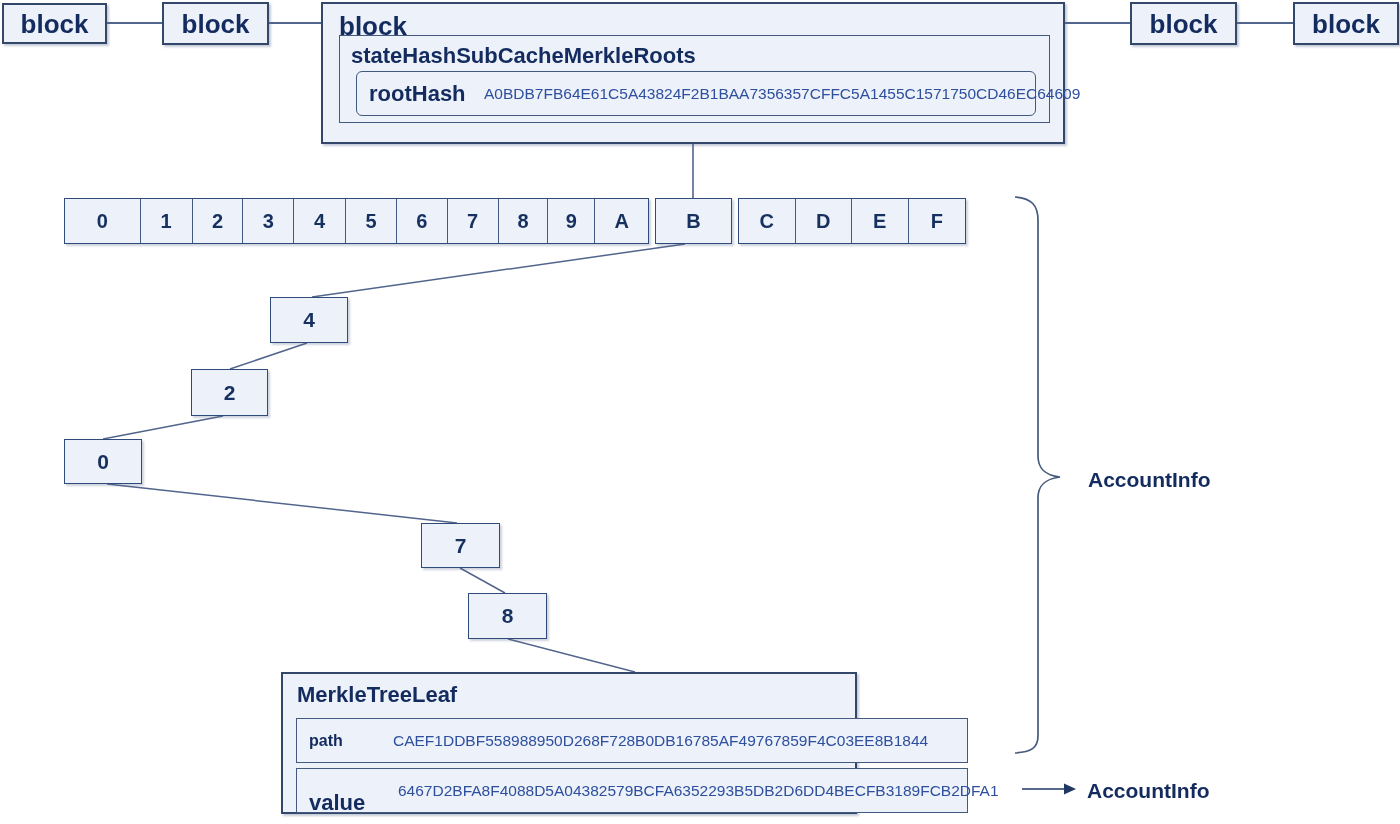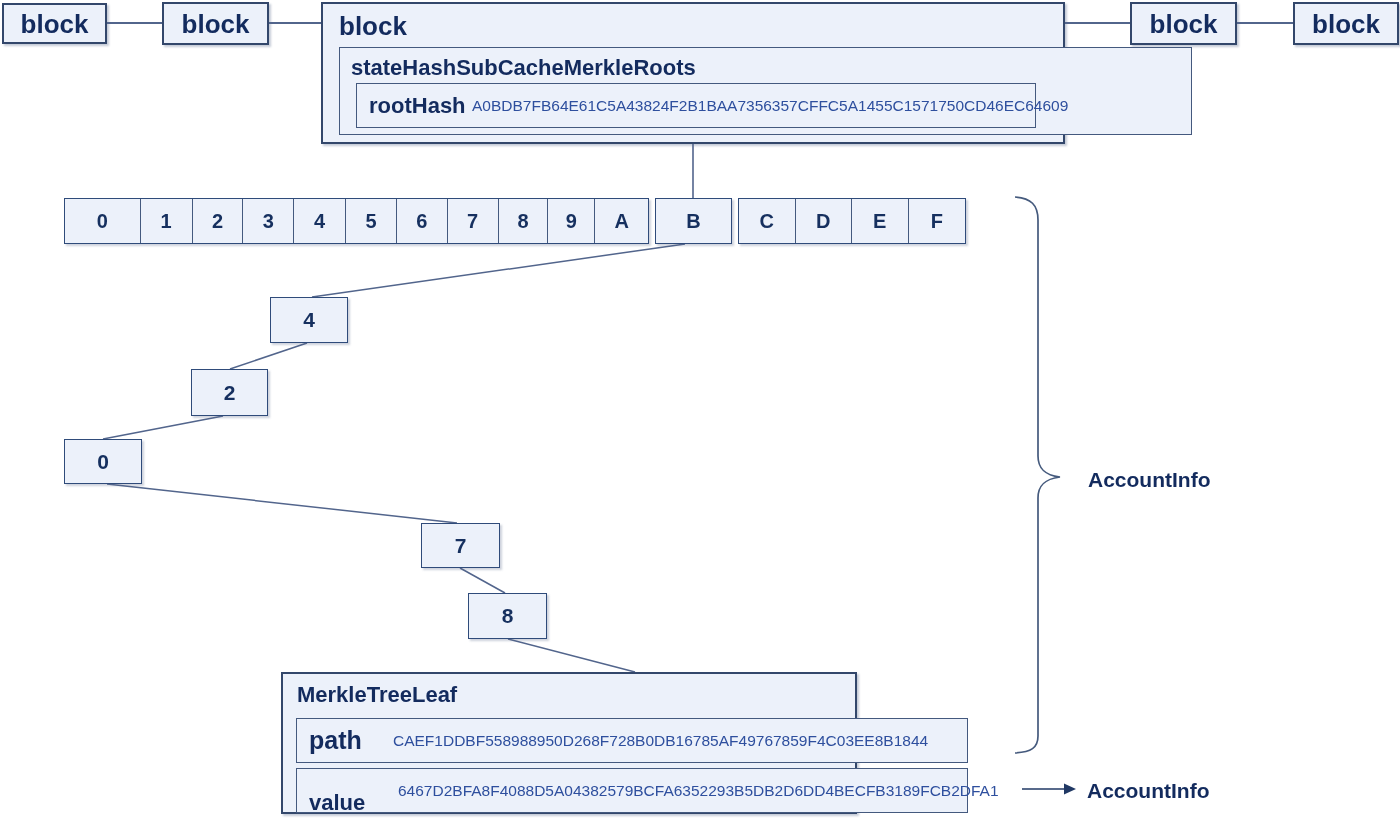--- a/index.html
+++ b/index.html
@@ -106,26 +106,26 @@
   <div class="abs blockbox" style="left:1130px;top:2px;width:107px;height:43px;">
     <span class="lbl">block</span>
   </div>
   <div class="abs blockbox" style="left:1293px;top:2px;width:106px;height:43px;">
     <span class="lbl">block</span>
   </div>
 
   <div class="abs bigbox" style="left:321px;top:2px;width:744px;height:142px;">
     <span class="lbl abs" style="left:16px;top:9px;">block</span>
 
-    <div class="abs innerbox" style="left:16px;top:43px;width:853px;height:88px;">
+    <div class="abs innerbox" style="left:16px;top:31px;width:711px;height:88px;">
       <span class="lbl abs" style="left:11px;top:9px;font-size:22px;">stateHashSubCacheMerkleRoots</span>
 
-      <div class="abs innerbox kvrow" style="left:16px;top:35px;width:680px;height:45px;padding-left:12px;">
+      <div class="abs innerbox kvrow" style="left:16px;top:35px;width:680px;height:45px;padding-left:12px;border-radius:6px;">
         <span class="lbl" style="min-width:103px;font-size:22px;">rootHash</span>
-        <span class="hash" style="">A0BDB7FB64E61C5A43824F2B1BAA7356357CFFC5A1455C1571750CD46EC64609</span>
+        <span class="hash" style="margin-left:12px;">A0BDB7FB64E61C5A43824F2B1BAA7356357CFFC5A1455C1571750CD46EC64609</span>
       </div>
     </div>
   </div>
 
   <div class="abs hexgroup" style="left:64px;top:198px;width:585px;height:46px;">
     <div class="hexcell" style="width:76px;">
         <span class="hexlbl">0</span>
       </div>
     <div class="hexcell" style="width:52px;">
         <span class="hexlbl">1</span>
@@ -191,21 +191,21 @@
     <span class="hexlbl" style="font-size:21px;">7</span>
   </div>
   <div class="abs node" style="left:468px;top:593px;width:79px;height:46px;">
     <span class="hexlbl" style="font-size:21px;">8</span>
   </div>
 
   <div class="abs bigbox" style="left:281px;top:672px;width:576px;height:142px;">
     <span class="lbl abs" style="left:14px;top:10px;font-size:22px;">MerkleTreeLeaf</span>
 
     <div class="abs innerbox kvrow" style="left:13px;top:44px;width:672px;height:45px;padding-left:12px;">
-      <span class="lbl" style="min-width:72px;font-size:25px;">path</span>
+      <span class="lbl" style="min-width:72px;font-size:16px;">path</span>
       <span class="hash" style="margin-left:12px;">CAEF1DDBF558988950D268F728B0DB16785AF49767859F4C03EE8B1844</span>
     </div>
 
     <div class="abs innerbox kvrow" style="left:13px;top:94px;width:672px;height:45px;padding-left:12px;">
       <span class="lbl" style="min-width:72px;font-size:22px;margin-top:24px;">value</span>
       <span class="hash" style="margin-left:17px;">6467D2BFA8F4088D5A04382579BCFA6352293B5DB2D6DD4BECFB3189FCB2DFA1</span>
     </div>
   </div>
 
   <span class="abs sidelbl" style="left:1088px;top:468px;">AccountInfo</span>

